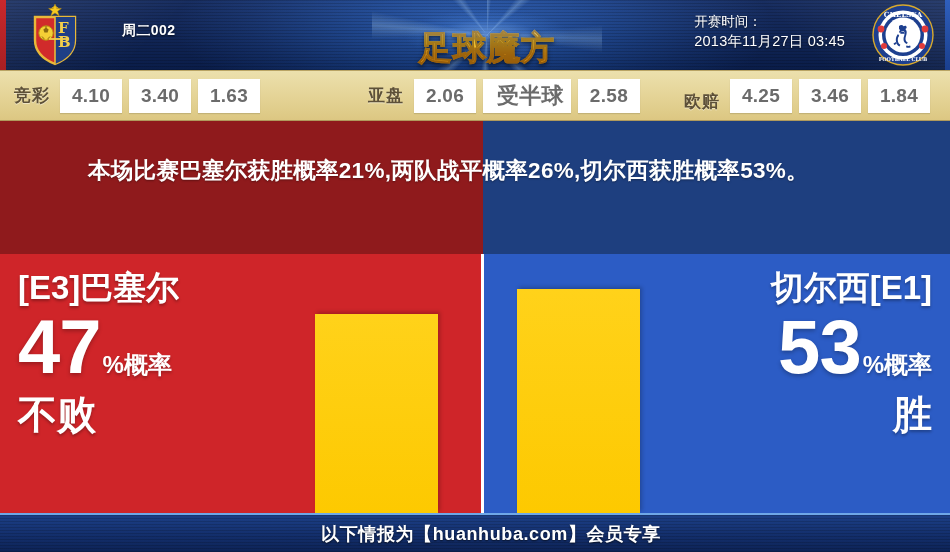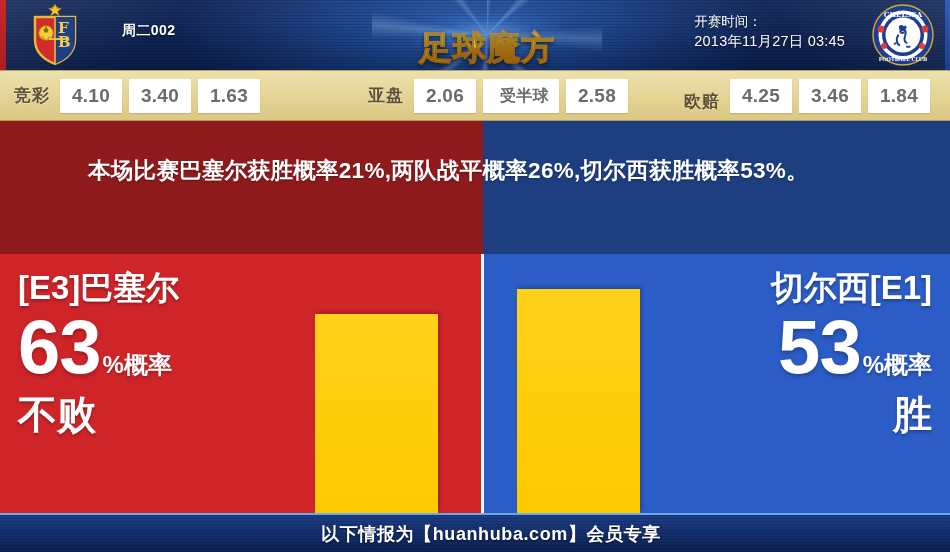--- a/index.html
+++ b/index.html
@@ -105,21 +105,21 @@
     font-size:17px; font-weight:bold; color:#5d5038; letter-spacing:1px;
     text-shadow:0 1px 0 rgba(255,255,255,.45);
     margin-right:3px;
   }
   .odds-cell {
     background:#ffffff; color:#6b6b6b;
     font-size:19px; font-weight:bold; letter-spacing:.3px;
     min-width:62px; height:34px; line-height:34px; text-align:center;
     padding:0 7px; box-shadow:0 1px 1px rgba(0,0,0,.12);
   }
-  .odds-cell.wide { min-width:76px; font-size:16px;padding-left:14px; }
+  .odds-cell.wide { min-width:76px; font-size:22px;padding-left:14px; }
 
   
   .summary {
     position:absolute; left:0; top:121px; width:950px; height:170px;
     display:flex;
   }
   .summary-left  { width:483px; height:100%; background:#8f1a1c; }
   .summary-right { width:467px; height:100%; background:#1e3f7f; }
   .summary-text {
     position:absolute; left:88px; top:30px; width:790px;
@@ -276,21 +276,21 @@
     <div class="panel-right"></div>
 
     <div class="bar bar-left"></div>
     <div class="bar bar-right"></div>
 
     <div class="panel-divider"></div>
 
     <div class="team-block team-left">
       <div class="team-name">[E3]巴塞尔</div>
       <div class="pct-row">
-        <span class="pct-num">63</span>
+        <span class="pct-num">47</span>
         <span class="pct-unit">%概率</span>
       </div>
       <div class="outcome">不败</div>
     </div>
 
     <div class="team-block team-right">
       <div class="team-name">切尔西[E1]</div>
       <div class="pct-row">
         <span class="pct-num">53</span>
         <span class="pct-unit">%概率</span>

